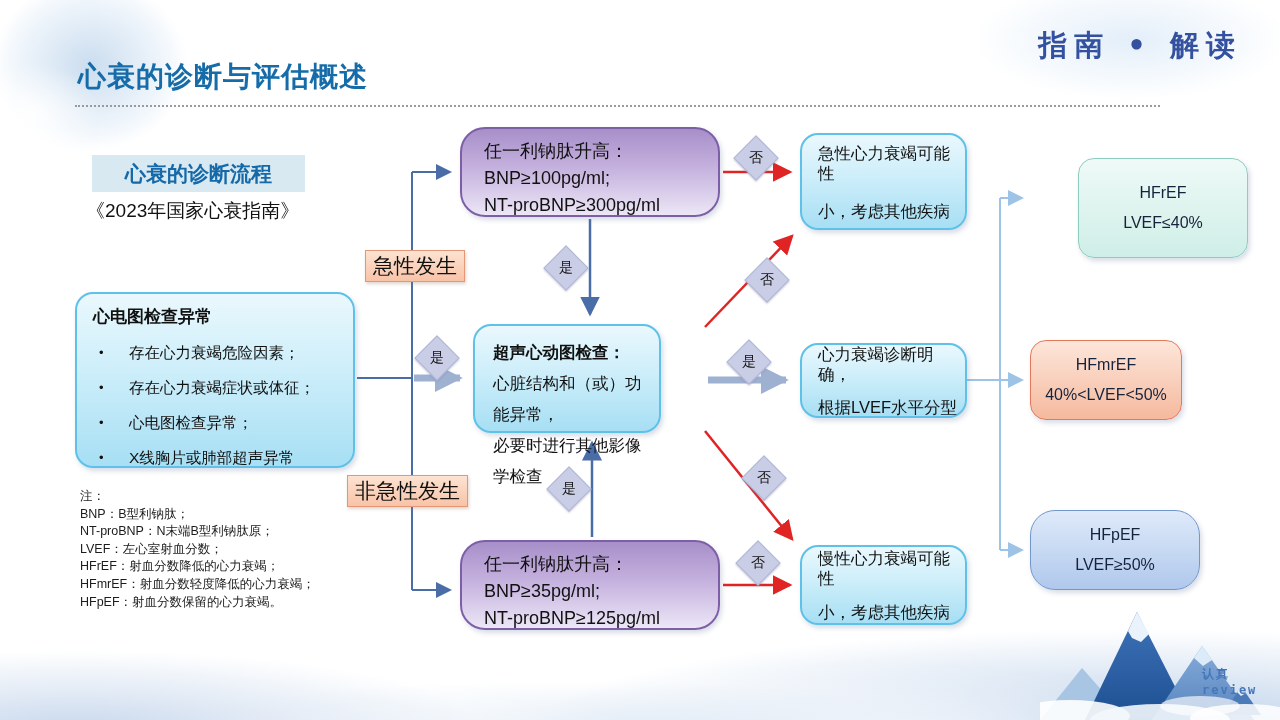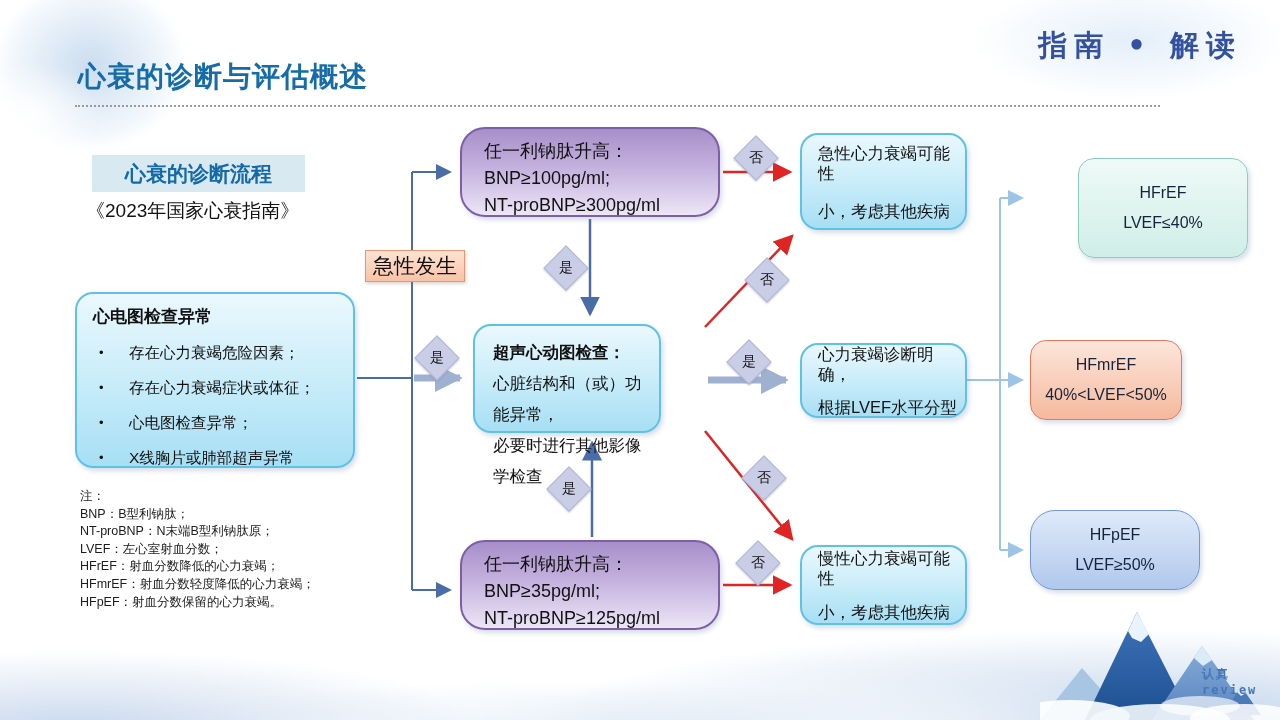--- a/index.html
+++ b/index.html
@@ -200,20 +200,21 @@
     <div class="n">HFmrEF</div>
     <div class="c">40%&lt;LVEF&lt;50%</div>
   </div>
 
   <div class="node peri hf hfpef">
     <div class="n">HFpEF</div>
     <div class="c">LVEF≥50%</div>
   </div>
 
   <div class="tag acute">急性发生</div>
+  <div class="tag nonacute">非急性发生</div>
 
   <div class="diamond" style="left:421px;top:342px;">
       <span>是</span>
     </div>
   <div class="diamond" style="left:550px;top:252px;">
       <span>是</span>
     </div>
   <div class="diamond" style="left:553px;top:473px;">
       <span>是</span>
     </div>

